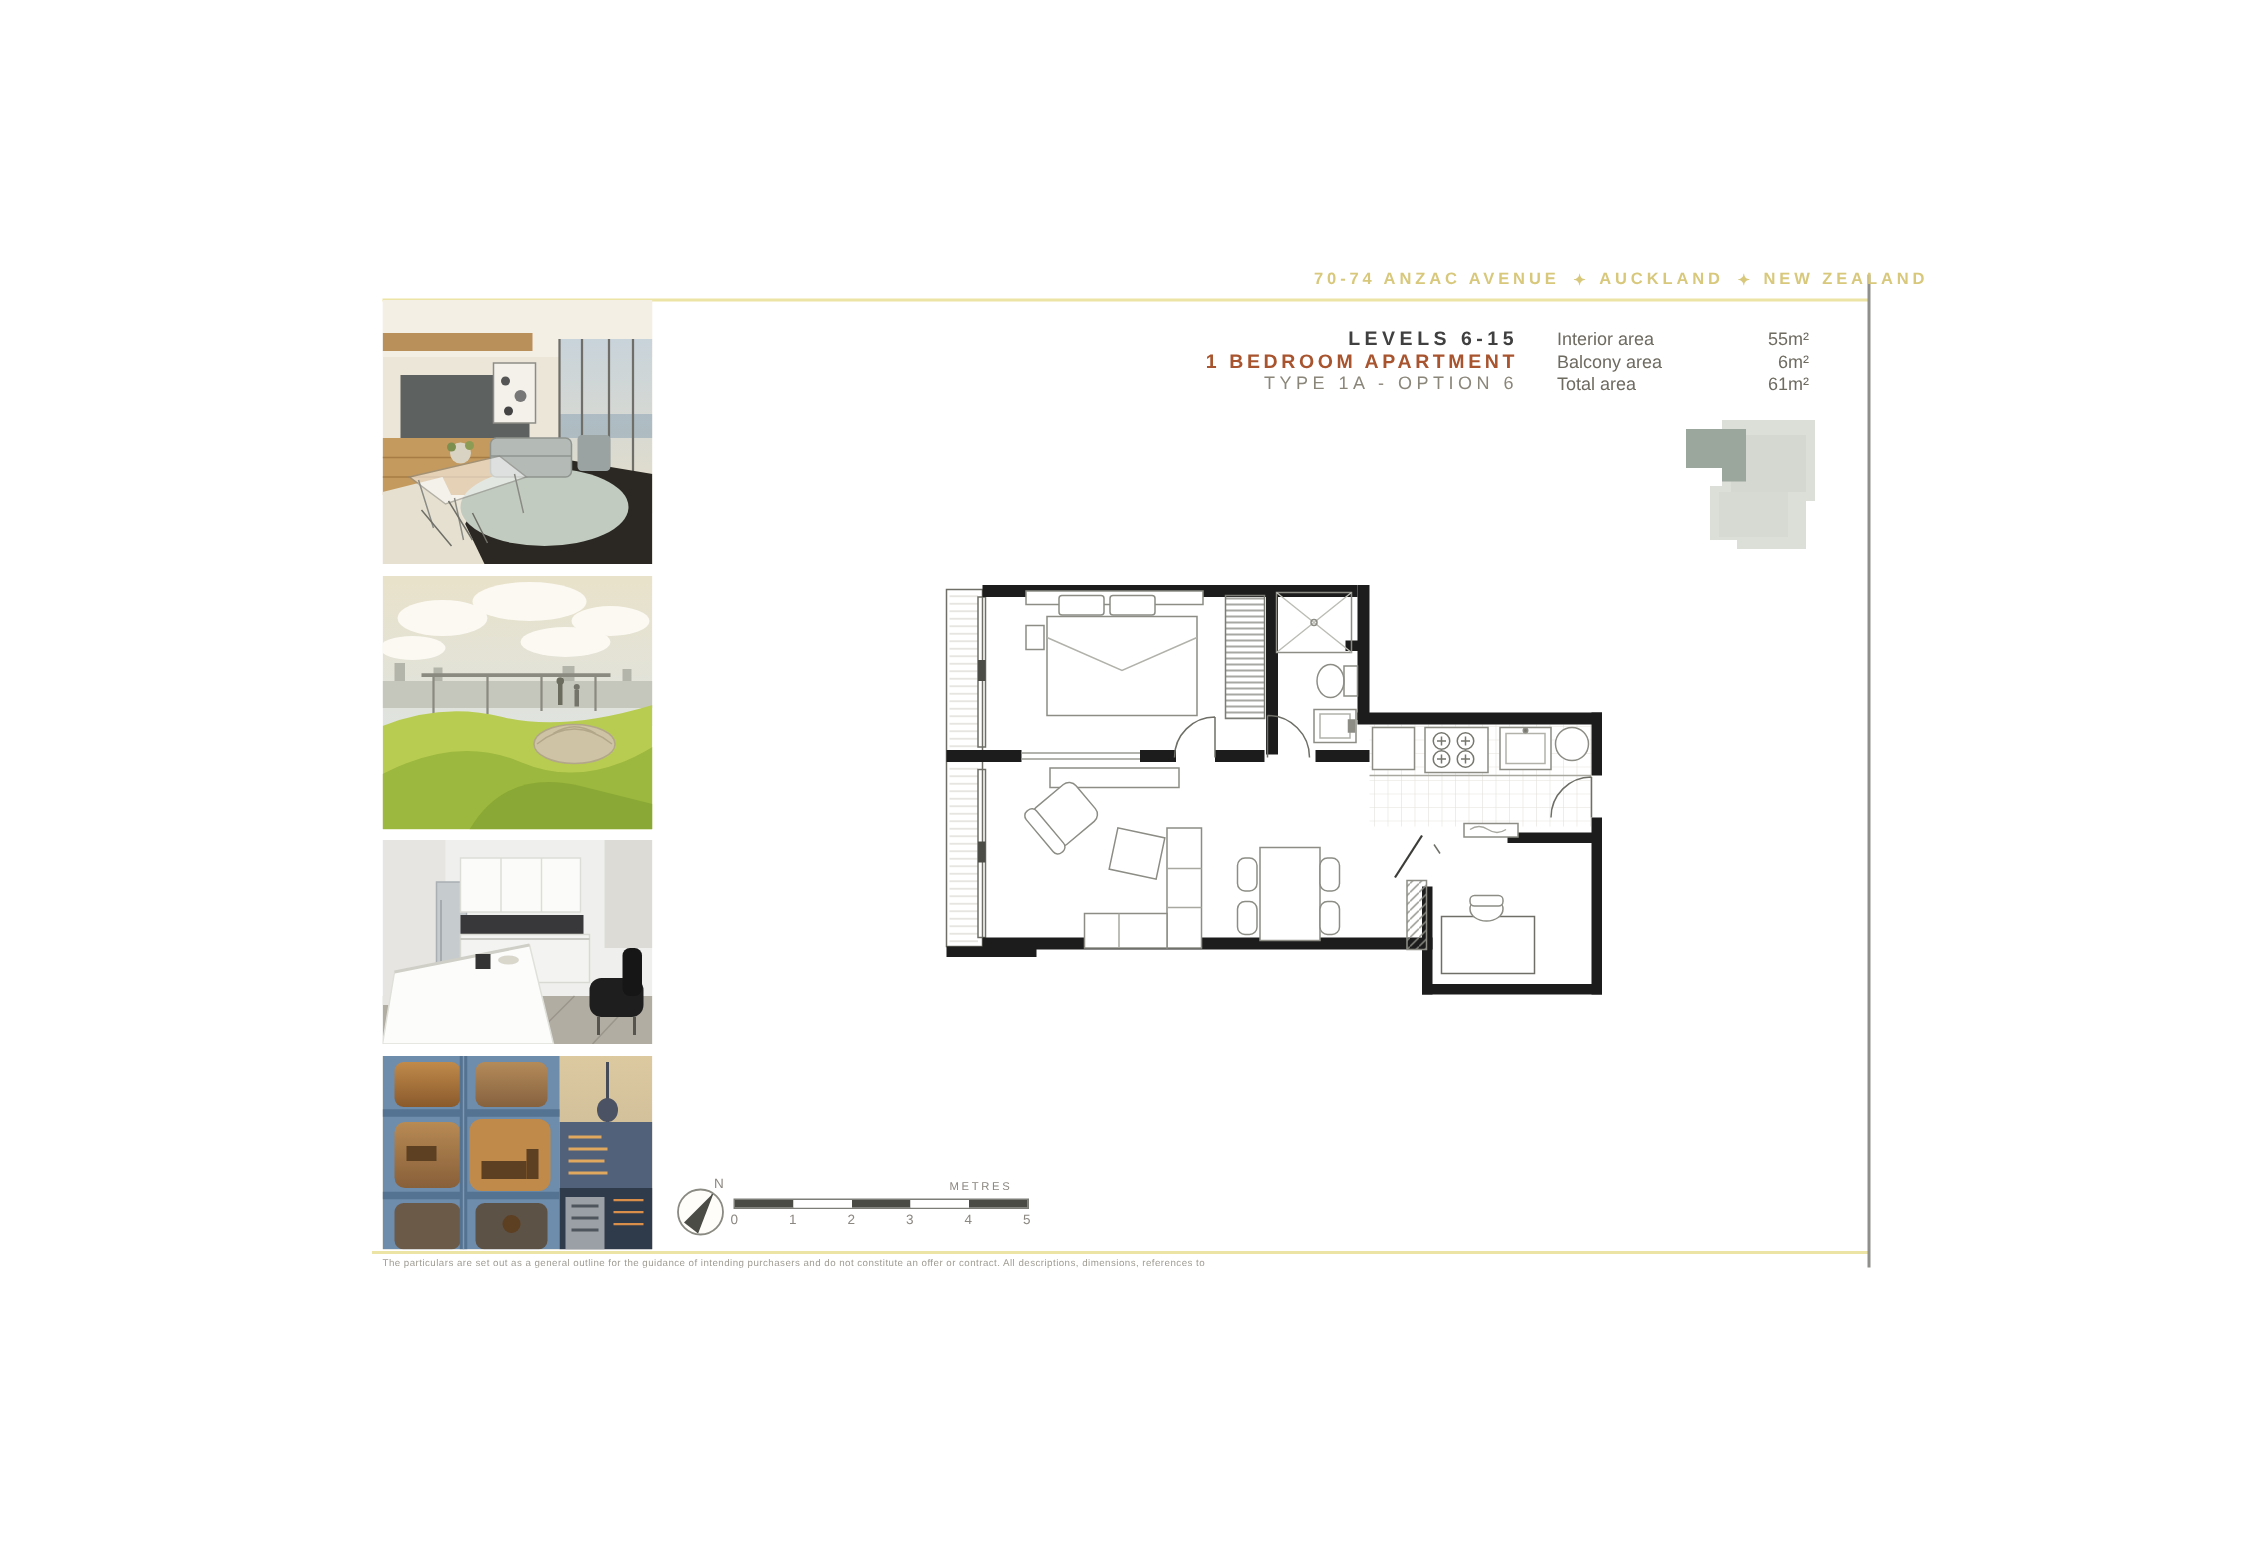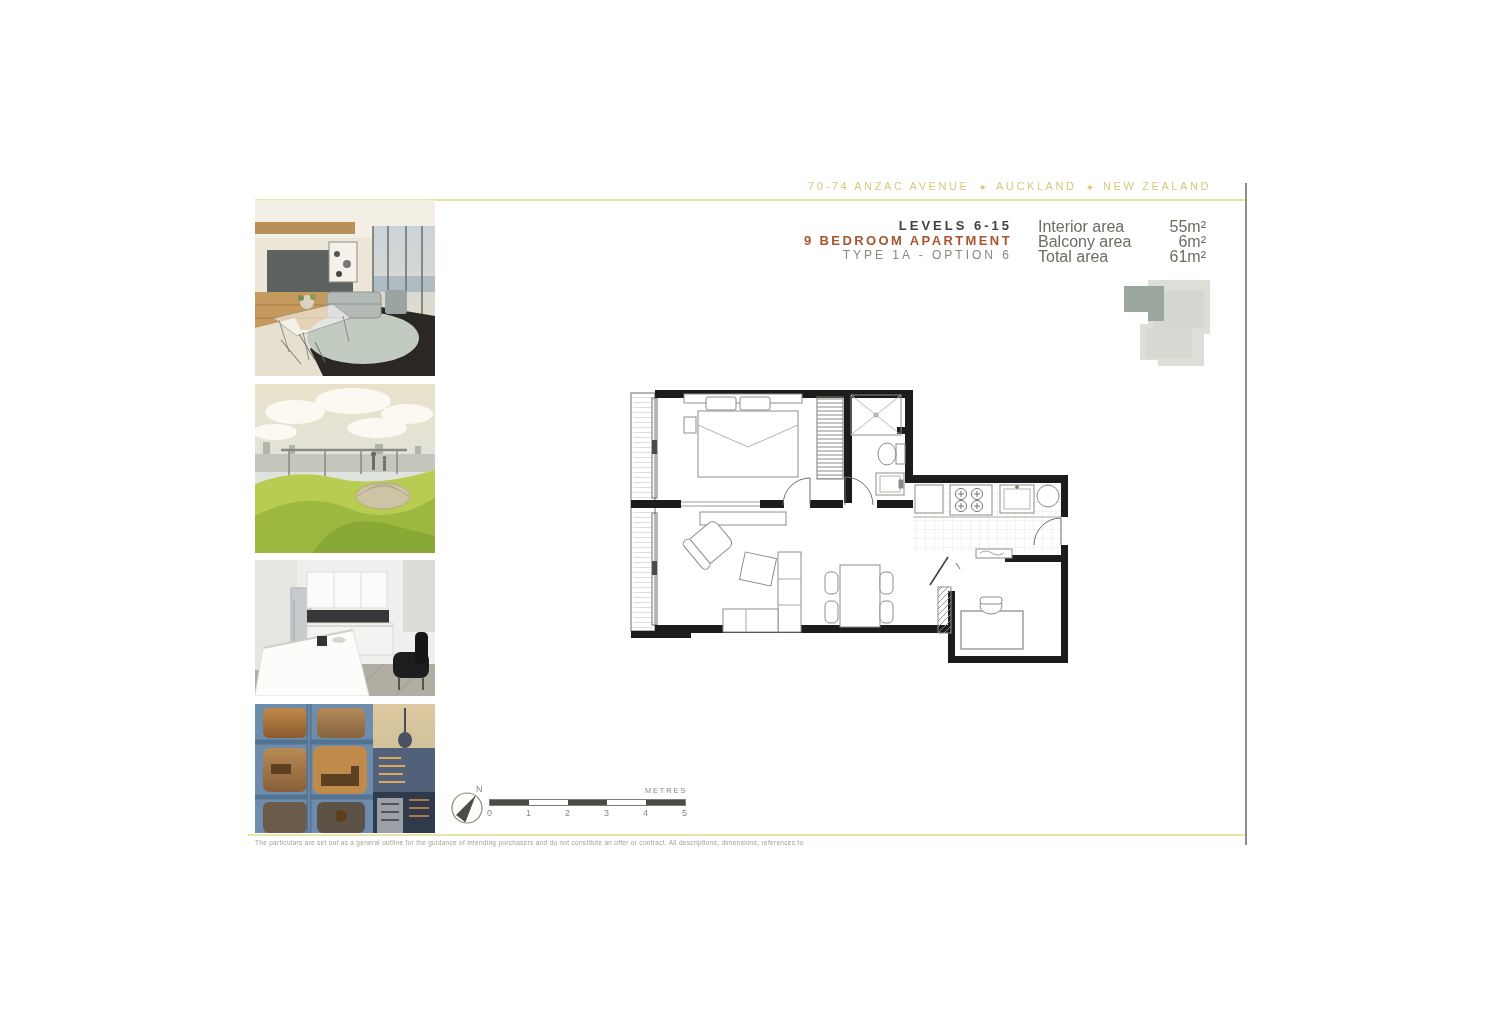--- a/index.html
+++ b/index.html
@@ -5,51 +5,51 @@
   html,body{margin:0;padding:0;background:#fff;}
   .page{position:relative;width:1500px;height:1028px;background:#ffffff;
         font-family:"Liberation Sans",sans-serif;overflow:hidden;}
 
   
   .top-rule{position:absolute;left:255px;top:199px;width:991px;height:2px;background:#ece4a4;}
   .bottom-rule{position:absolute;left:248px;top:834px;width:998px;height:2px;background:#ece4a4;}
   .side-rule{position:absolute;left:1245px;top:183px;width:2px;height:662px;background:#8f8f8c;}
 
   
-  .hdr{position:absolute;left:808px;top:180px;width:342px;text-align:right;
-       font-size:11px;font-weight:normal;letter-spacing:2.6px;color:#d8c87c;white-space:nowrap;}
+  .hdr{position:absolute;left:876px;top:180px;width:342px;text-align:right;
+       font-size:11px;font-weight:bold;letter-spacing:2.6px;color:#d8c87c;white-space:nowrap;}
   .hdr .sep{display:inline-block;margin:0 9px;font-size:10px;letter-spacing:0;transform:translateY(1px);}
 
   
   .tb-left{position:absolute;left:760px;top:218px;width:252px;text-align:right;white-space:nowrap;}
   .tb-levels{font-size:13px;font-weight:bold;letter-spacing:3px;color:#404040;line-height:15px;}
   .tb-apt{font-size:13px;font-weight:bold;letter-spacing:2.4px;color:#a8552f;line-height:15px;}
   .tb-type{font-size:12px;letter-spacing:3px;color:#8b867a;line-height:15px;}
-  .tb-stats{position:absolute;left:1038px;top:219px;width:168px;color:#6e6b61;font-size:16px;}
+  .tb-stats{position:absolute;left:1038px;top:219px;width:168px;color:#6e6b61;font-size:12px;}
   .stat-row{display:flex;justify-content:space-between;height:15px;line-height:15px;}
 
   
   .locator{position:absolute;left:1118px;top:276px;width:96px;height:96px;}
 
   
   .photo{position:absolute;left:255px;width:180px;overflow:hidden;}
   .photo svg{display:block;width:100%;height:100%;}
   .photo1{top:200px;height:176px;}
   .photo2{top:384px;height:169px;}
   .photo3{top:560px;height:136px;}
   .photo4{top:704px;height:129px;}
 
   
   .plan{position:absolute;left:628px;top:385px;width:445px;height:292px;}
   .plan svg{display:block;width:100%;height:100%;}
 
   
   .compass{position:absolute;left:446px;top:780px;width:44px;height:50px;}
   .scalebar{position:absolute;left:489px;top:786px;width:200px;height:36px;}
-  .metres{position:absolute;top:0;right:2px;font-size:7.5px;letter-spacing:1.8px;color:#8b8781;}
+  .metres{position:absolute;top:0;right:14px;font-size:7.5px;letter-spacing:1.8px;color:#8b8781;}
   .bar{position:absolute;top:13px;left:0;width:195px;height:5px;border:1px solid #7d7d78;display:flex;}
   .bar span{flex:1;}
   .bar span:nth-child(odd){background:#4b4b46;}
   .bar span:nth-child(even){background:#ffffff;}
   .ticks{position:absolute;top:22px;left:-2px;width:200px;display:flex;justify-content:space-between;
          font-size:9px;color:#8b8781;}
 
   
   .disclaimer{position:absolute;left:255px;top:839px;font-size:6.5px;color:#a09d94;
               letter-spacing:.3px;white-space:nowrap;}
@@ -62,21 +62,21 @@
   <div class="top-rule"></div>
   <div class="bottom-rule"></div>
   <div class="side-rule"></div>
 
   <header class="hdr">
     <span>70-74 ANZAC AVENUE</span><span class="sep">✦</span><span>AUCKLAND</span><span class="sep">✦</span><span>NEW ZEALAND</span>
   </header>
 
   <section class="tb-left">
     <div class="tb-levels">LEVELS 6-15</div>
-    <div class="tb-apt">9 BEDROOM APARTMENT</div>
+    <div class="tb-apt">1 BEDROOM APARTMENT</div>
     <div class="tb-type">TYPE 1A - OPTION 6</div>
   </section>
 
   <section class="tb-stats">
     <div class="stat-row">
       <span>Interior area</span>
       <span>55m²</span>
     </div>
     <div class="stat-row">
       <span>Balcony area</span>

